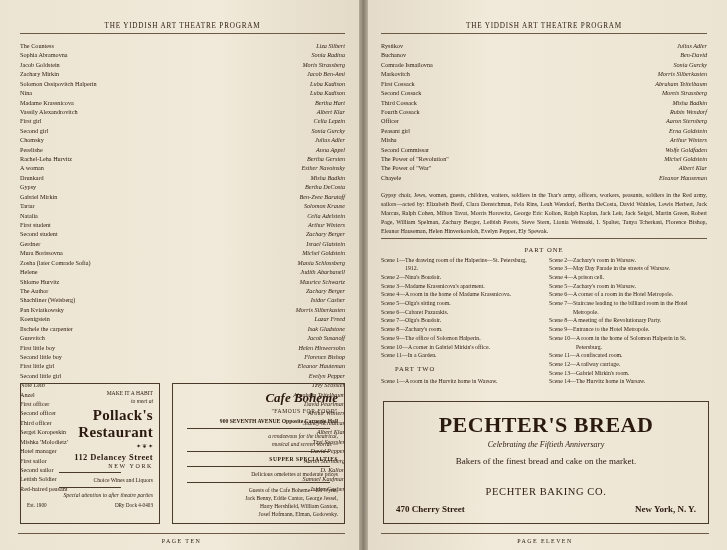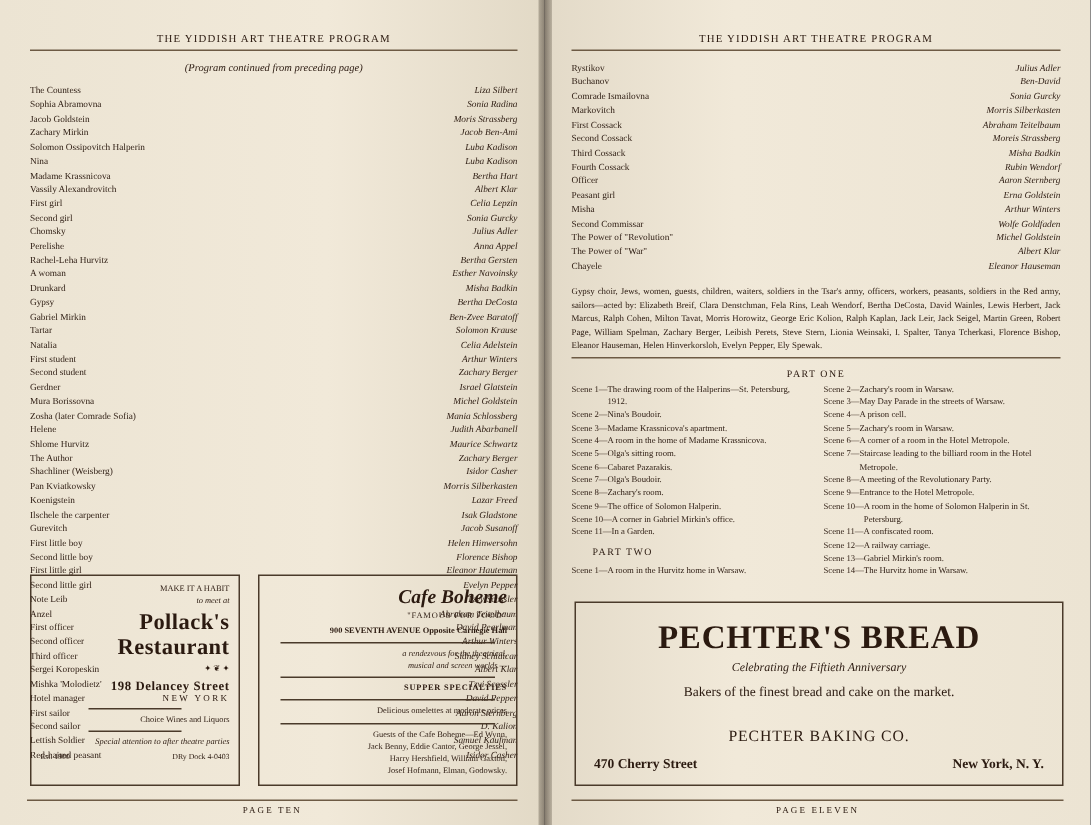--- a/index.html
+++ b/index.html
@@ -6,21 +6,22 @@
   body{
     width:727px;height:550px;
     background:#8e8e8e;
     font-family:"Liberation Serif", serif;
     color:#2b1a10;
     overflow:hidden;
   }
   .spread{
     position:absolute;inset:0;
     display:flex;
-    background:#0f172a;
+    background:#0c4a6e;
+    border-radius:19px;
   }
   .page{
     background:#efe7d6;
     position:relative;
     box-sizing:border-box;
   }
   .page.left{
     width:363px;height:550px;
     padding:22px 18px 10px 20px;
     background:linear-gradient(90deg,#ece4d3 0%,#f1e9d9 60%,#e2d9c6 100%);
@@ -127,21 +128,20 @@
   .footrule{height:1px;background:#6d5a44;margin-bottom:4px;}
   .gypsy{font-size:5.9px;line-height:1.5;text-align:justify;margin-top:9px;}
 </style>
 </head>
 <body>
 
 <div class="spread">
 
   <div class="page left">
     <div class="hdr">THE YIDDISH ART THEATRE PROGRAM</div>
-    <div class="contnote">(Program continued from preceding page)</div>
 
     <div class="castlist">
       <div class="castrow">
           <span class="role">The Countess</span>
           <span class="actor">Liza Silbert</span>
         </div>
       <div class="castrow">
           <span class="role">Sophia Abramovna</span>
           <span class="actor">Sonia Radina</span>
         </div>
@@ -330,21 +330,21 @@
           <span class="actor">Isidor Casher</span>
         </div>
     </div>
 
     <div class="adrow">
       <div class="ad left-a">
         <div class="ad-line">MAKE IT A HABIT</div>
         <div class="ad-line" style="font-style:italic">to meet at</div>
         <div class="ad-big">Pollack's Restaurant</div>
         <div class="ad-line">✦ ❦ ✦</div>
-        <div class="ad-mid">198 Delancey Street</div>
+        <div class="ad-mid">112 Delancey Street</div>
         <div class="ad-small-caps">NEW YORK</div>
         <div class="ad-rule short"></div>
         <div class="ad-line">Choice Wines and Liquors</div>
         <div class="ad-rule short"></div>
         <div class="ad-line" style="font-style:italic">Special attention to after theatre parties</div>
         <div class="ad-foot">
           <span>Est. 1900</span>
           <span>DRy Dock 4-0403</span>
         </div>
       </div>

